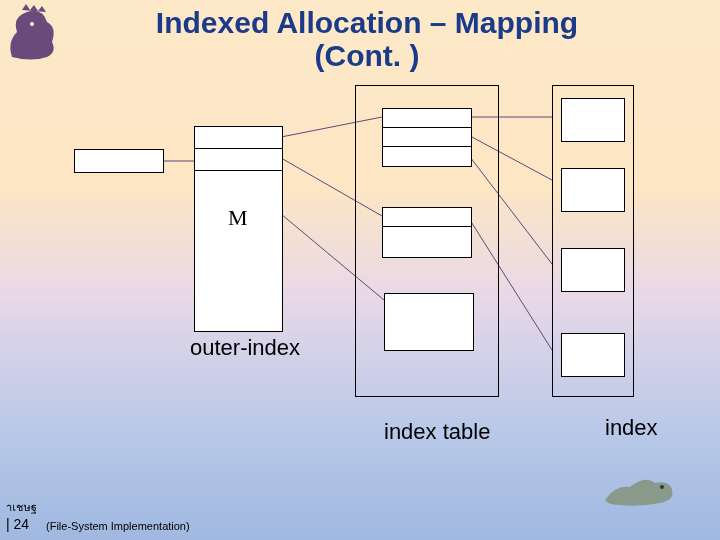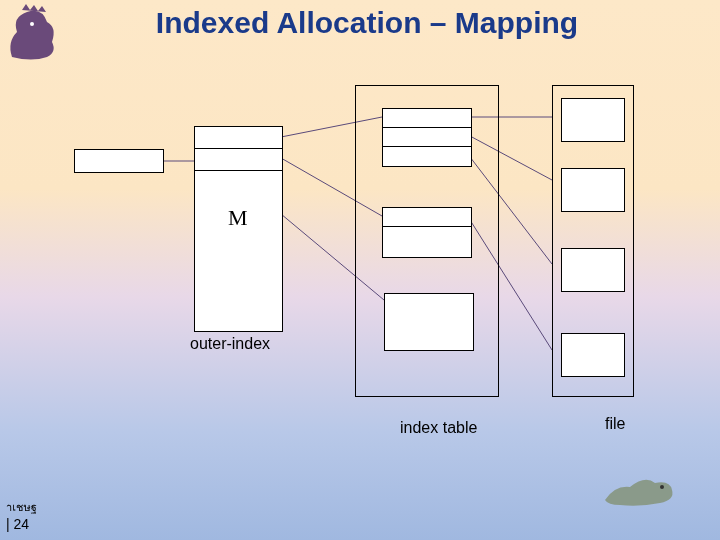--- a/index.html
+++ b/index.html
@@ -21,21 +21,21 @@
     line-height: 1.1;
     padding-left: 14px;
   }
   .box {
     position: absolute;
     background: #fff;
     border: 1px solid #000;
   }
   .label {
     position: absolute;
-    font-size: 16px;
+    font-size: 22px;
     color: #000;
   }
   .footer {
     position: absolute;
     bottom: 8px;
     left: 0;
     right: 0;
     font-size: 11px;
     color: #000;
     display: flex;
@@ -68,20 +68,21 @@
     font-family: "Times New Roman", serif;
     font-size: 22px;
     color: #000;
   }
 </style>
 </head>
 <body>
 
 <div class="title">
   <span>Indexed Allocation – Mapping</span><br>
+  <span>(Cont. )</span>
 </div>
 
 <svg class="dino-tl" viewBox="0 0 70 70">
   <path d="M10 55 Q5 40 15 30 Q10 15 25 10 Q40 5 45 20 Q55 25 50 40 Q55 50 45 55 Q30 60 10 55 Z" fill="#6a4a7a"></path>
   <path d="M20 8 L24 2 L28 8 L32 3 L36 9 L40 4 L44 10" fill="#6a4a7a"></path>
   <circle cx="30" cy="22" r="2" fill="#fff"></circle>
 </svg>
 
 <svg class="lines">
   <line x1="162" y1="161" x2="194" y2="161" stroke="#5a4a7a" stroke-width="1"></line>
@@ -114,26 +115,29 @@
 <div class="box" style="left:384px; top:293px; width:88px; height:56px;"></div>
 
 <div class="box" style="left:552px; top:85px; width:80px; height:310px; background:transparent;"></div>
 
 <div class="box" style="left:561px; top:98px; width:62px; height:42px;"></div>
 <div class="box" style="left:561px; top:168px; width:62px; height:42px;"></div>
 <div class="box" style="left:561px; top:248px; width:62px; height:42px;"></div>
 <div class="box" style="left:561px; top:333px; width:62px; height:42px;"></div>
 
 <div class="label" style="left:190px; top:335px;">outer-index</div>
-<div class="label" style="left:384px; top:419px;margin-left:16px;">index table</div>
-<div class="label" style="left:605px; top:415px;">file</div>
+<div class="label" style="left:384px; top:419px;">index table</div>
+<div class="label" style="left:605px; top:415px;">index</div>
 
 <svg class="dino-br" viewBox="0 0 80 55">
   <path d="M5 45 Q15 30 30 32 Q45 20 55 28 Q70 25 72 35 Q75 45 60 48 Q40 52 20 50 Q8 50 5 45 Z" fill="#8a9a8a"></path>
   <circle cx="62" cy="32" r="2" fill="#333"></circle>
 </svg>
 
 <div class="footer">
   <div class="col1">
     <span>าเชษฐ</span><br>
     <span class="pagenum">| 24</span>
   </div>
+  <div class="col4">
+    <span>(File-System Implementation)</span>
+  </div>
 </div>
 
 </body></html>

